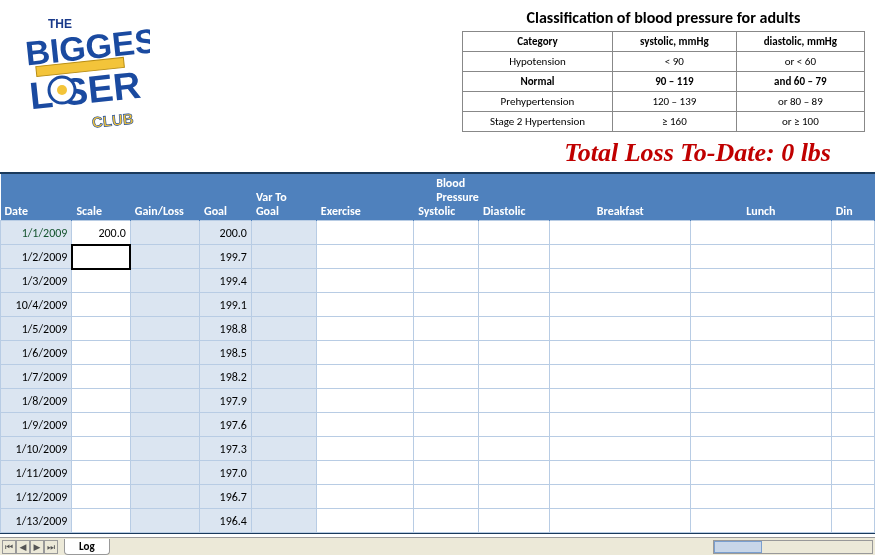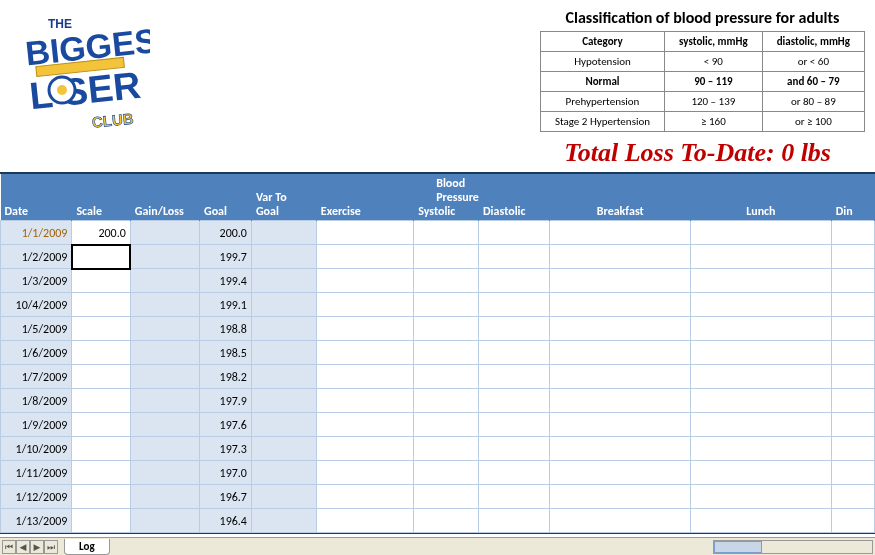--- a/index.html
+++ b/index.html
@@ -33,21 +33,21 @@
     text-align: center;
     font-size: 16px;
     margin-bottom: 4px;
   }
   table.bp {
     border-collapse: collapse;
     font-size: 11px;
   }
   table.bp th, table.bp td {
     border: 1px solid #888;
-    padding: 3px 14px;
+    padding: 3px 27px;
     text-align: center;
   }
   table.bp th {
     font-weight: bold;
     background: #fff;
   }
   .bp .bold { font-weight: bold; }
   .total-loss {
     font-family: "Brush Script MT", cursive;
     font-style: italic;
@@ -82,21 +82,21 @@
   table.grid tbody td {
     border: 1px solid #b8cce4;
     padding: 0 4px;
     height: 24px;
     background: #dbe5f1;
     font-size: 12px;
     vertical-align: middle;
   }
   table.grid tbody td.white { background: #fff; }
   table.grid tbody td.date { text-align: right; color: #000; }
-  table.grid tbody td.date-red { color: #a16207; }
+  table.grid tbody td.date-red { color: #14532d; }
   table.grid tbody td.num { text-align: right; }
   .active-cell {
     outline: 2px solid #000;
     outline-offset: -1px;
     background: #fff !important;
   }
   .tab-bar {
     position: absolute;
     bottom: 0;
     left: 0;

